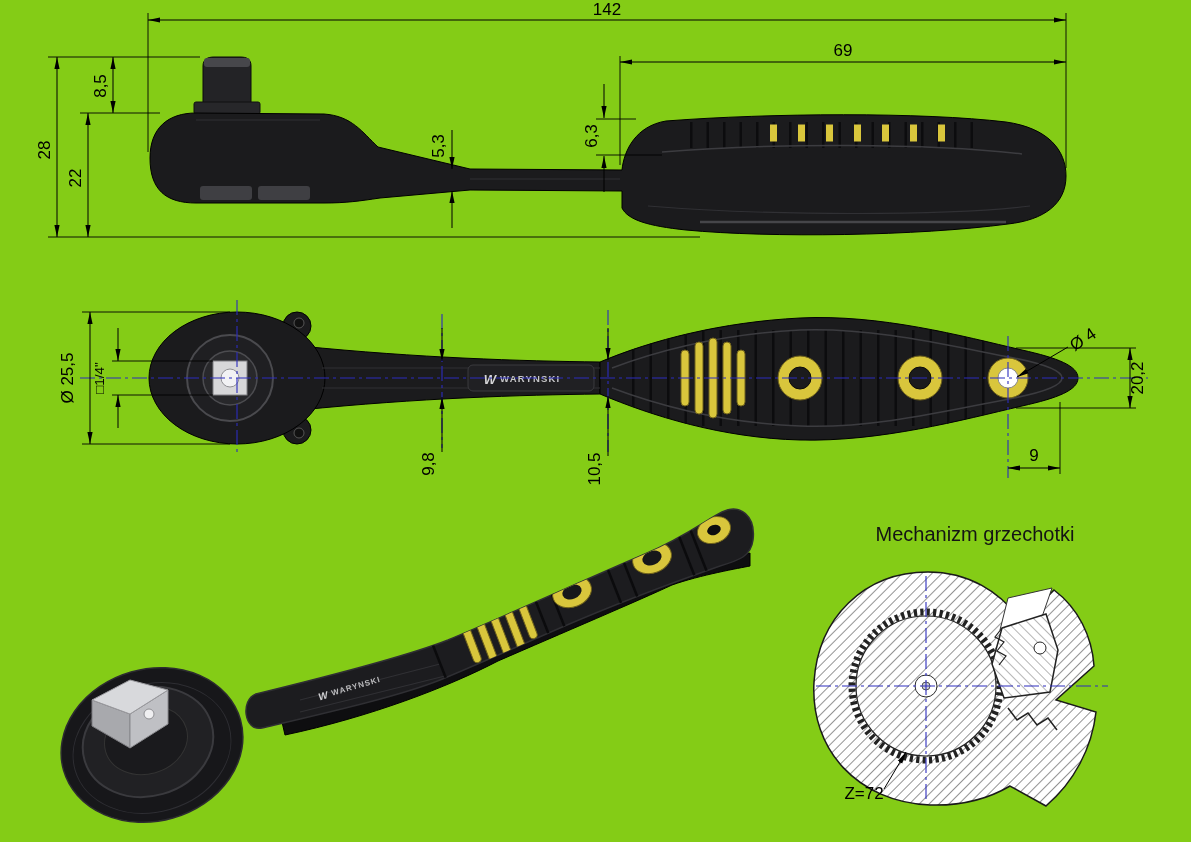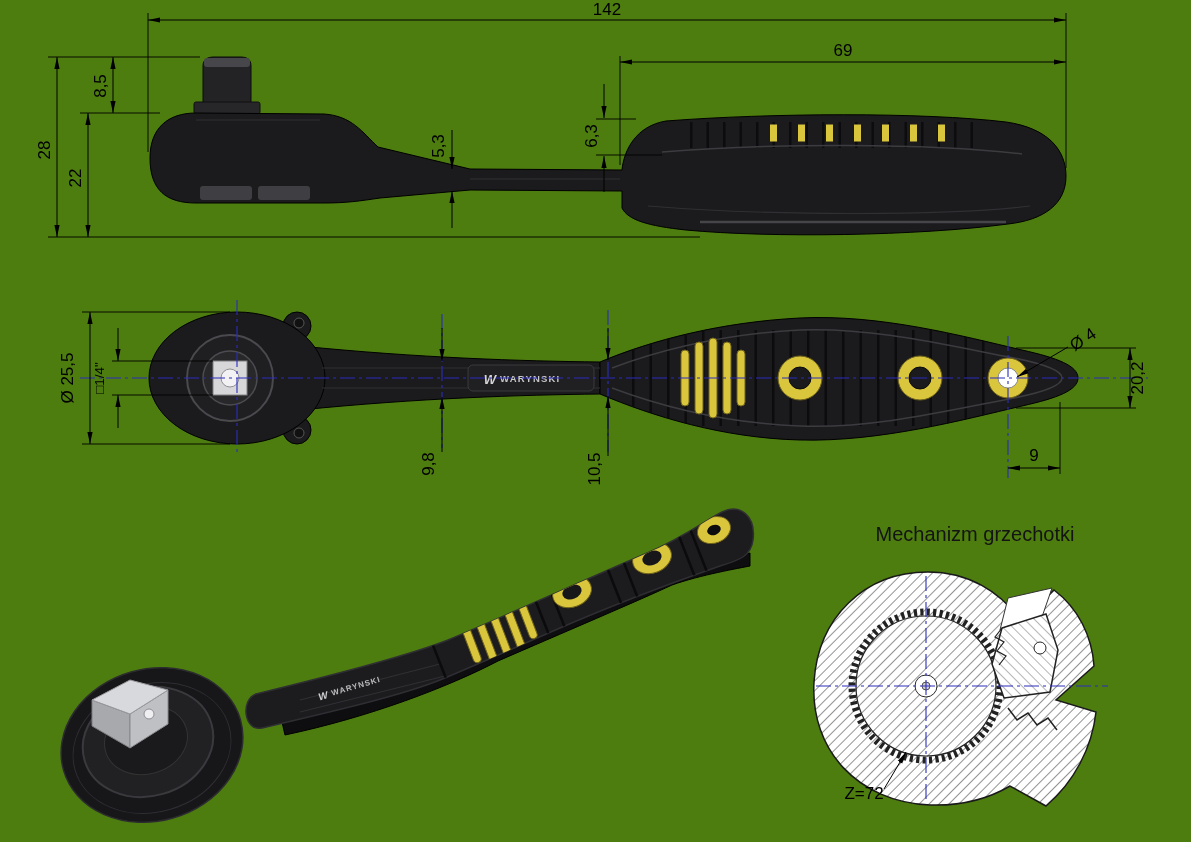--- a/index.html
+++ b/index.html
@@ -1,18 +1,18 @@
 <!DOCTYPE html>
 <html><head>
 <meta charset="utf-8">
 <style>
   * { margin:0; padding:0; box-sizing:border-box; }
   html,body { width:1191px; height:842px; background:#ffffff; overflow:hidden;
               font-family:"Liberation Sans", sans-serif; }
-  .stage { position:relative; width:1191px; height:842px; background:#4d7c0f; }
+  .stage { position:relative; width:1191px; height:842px; background:#84cc16; }
   .stage svg { position:absolute; left:0; top:0; }
   .dim  { stroke:#000; stroke-width:1; fill:none; }
   .ext  { stroke:#000; stroke-width:0.9; fill:none; }
   .cl   { stroke:#2d2dbe; stroke-width:1.1; fill:none; stroke-dasharray:15 4 3 4; }
   .body { fill:#1b1b1d; stroke:#000; stroke-width:1; }
   .edge { stroke:#3c3c40; stroke-width:1.6; fill:none; }
   .edge2{ stroke:#303034; stroke-width:1.2; fill:none; }
   .yel  { fill:#d9c63c; stroke:#6f621c; stroke-width:1; }
   .dimtext   { font-size:17px; fill:#000; }
   .dimtext-s { font-size:13.5px; fill:#000; }

